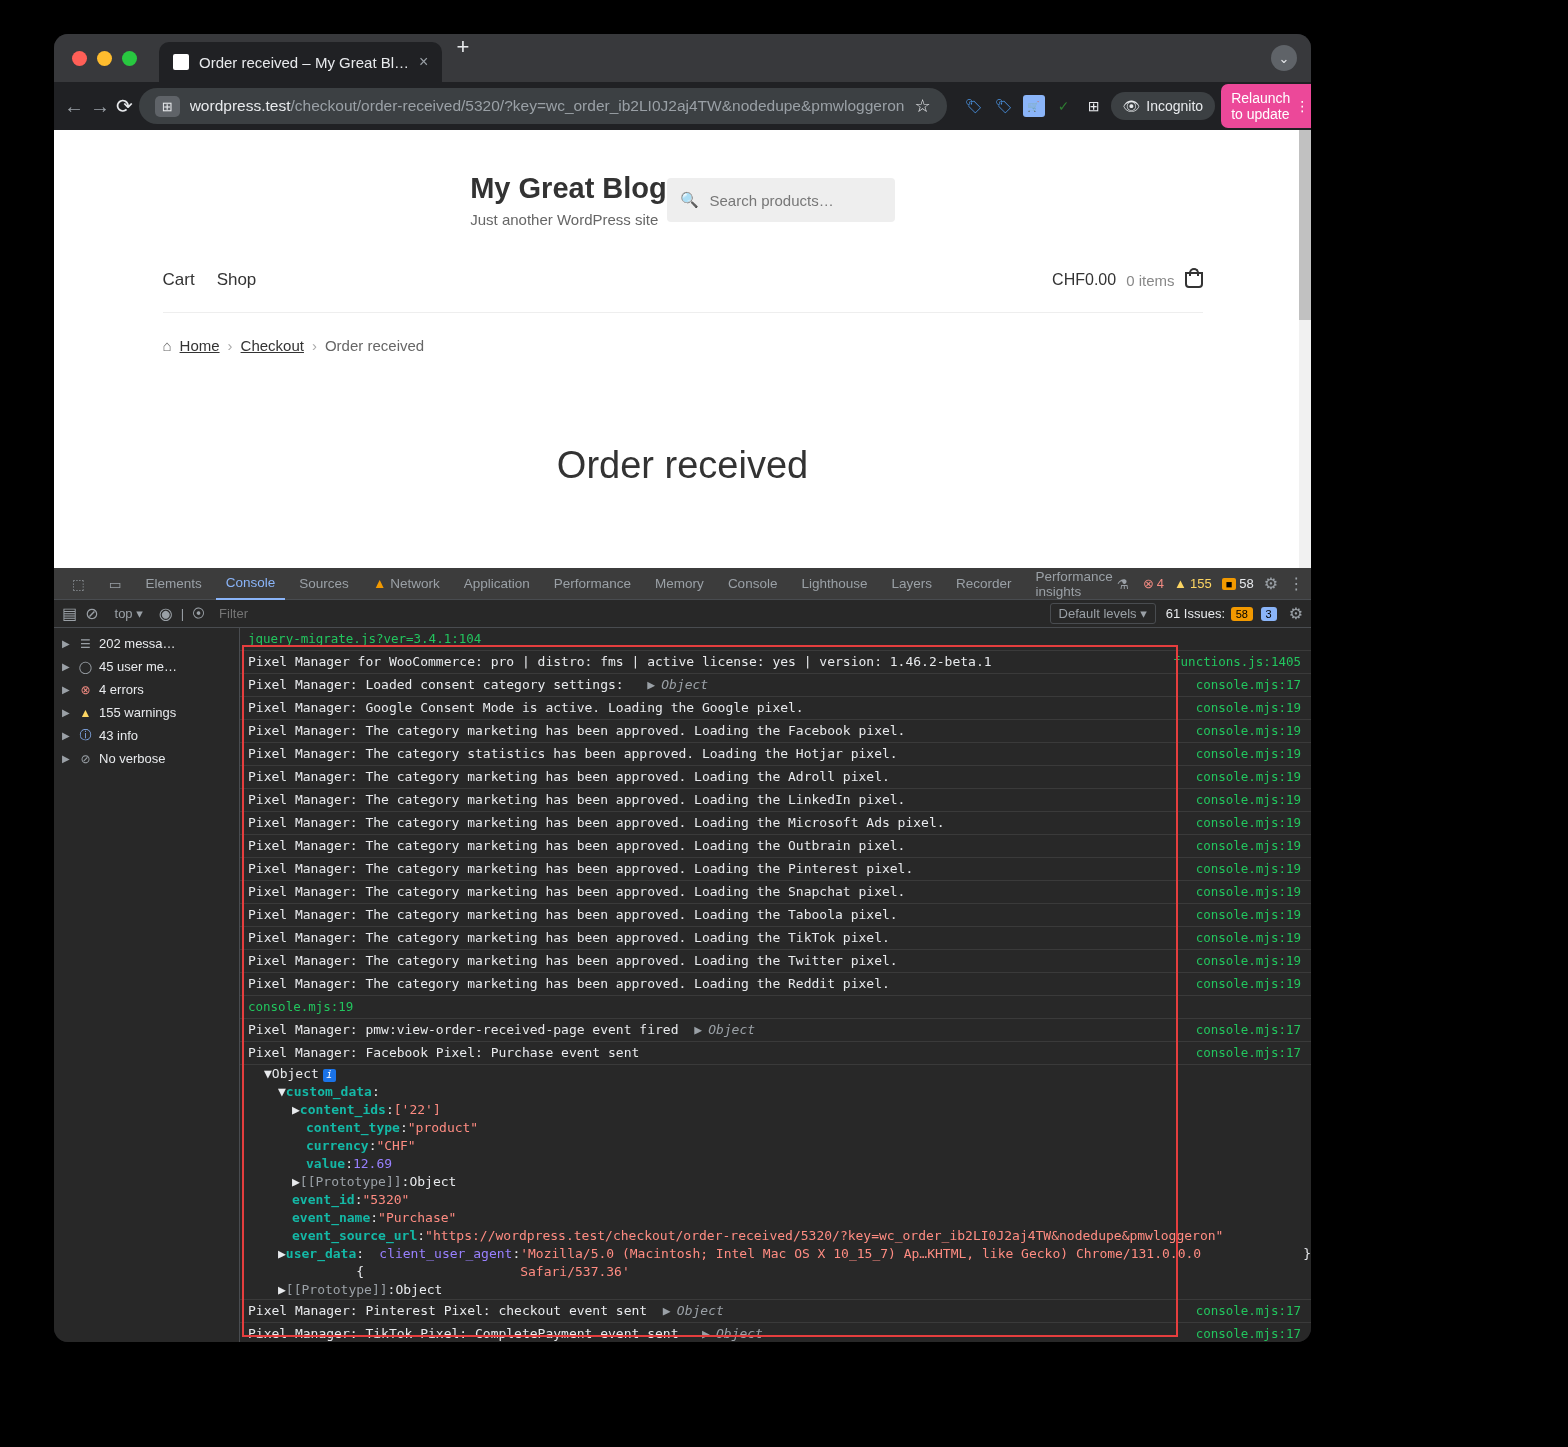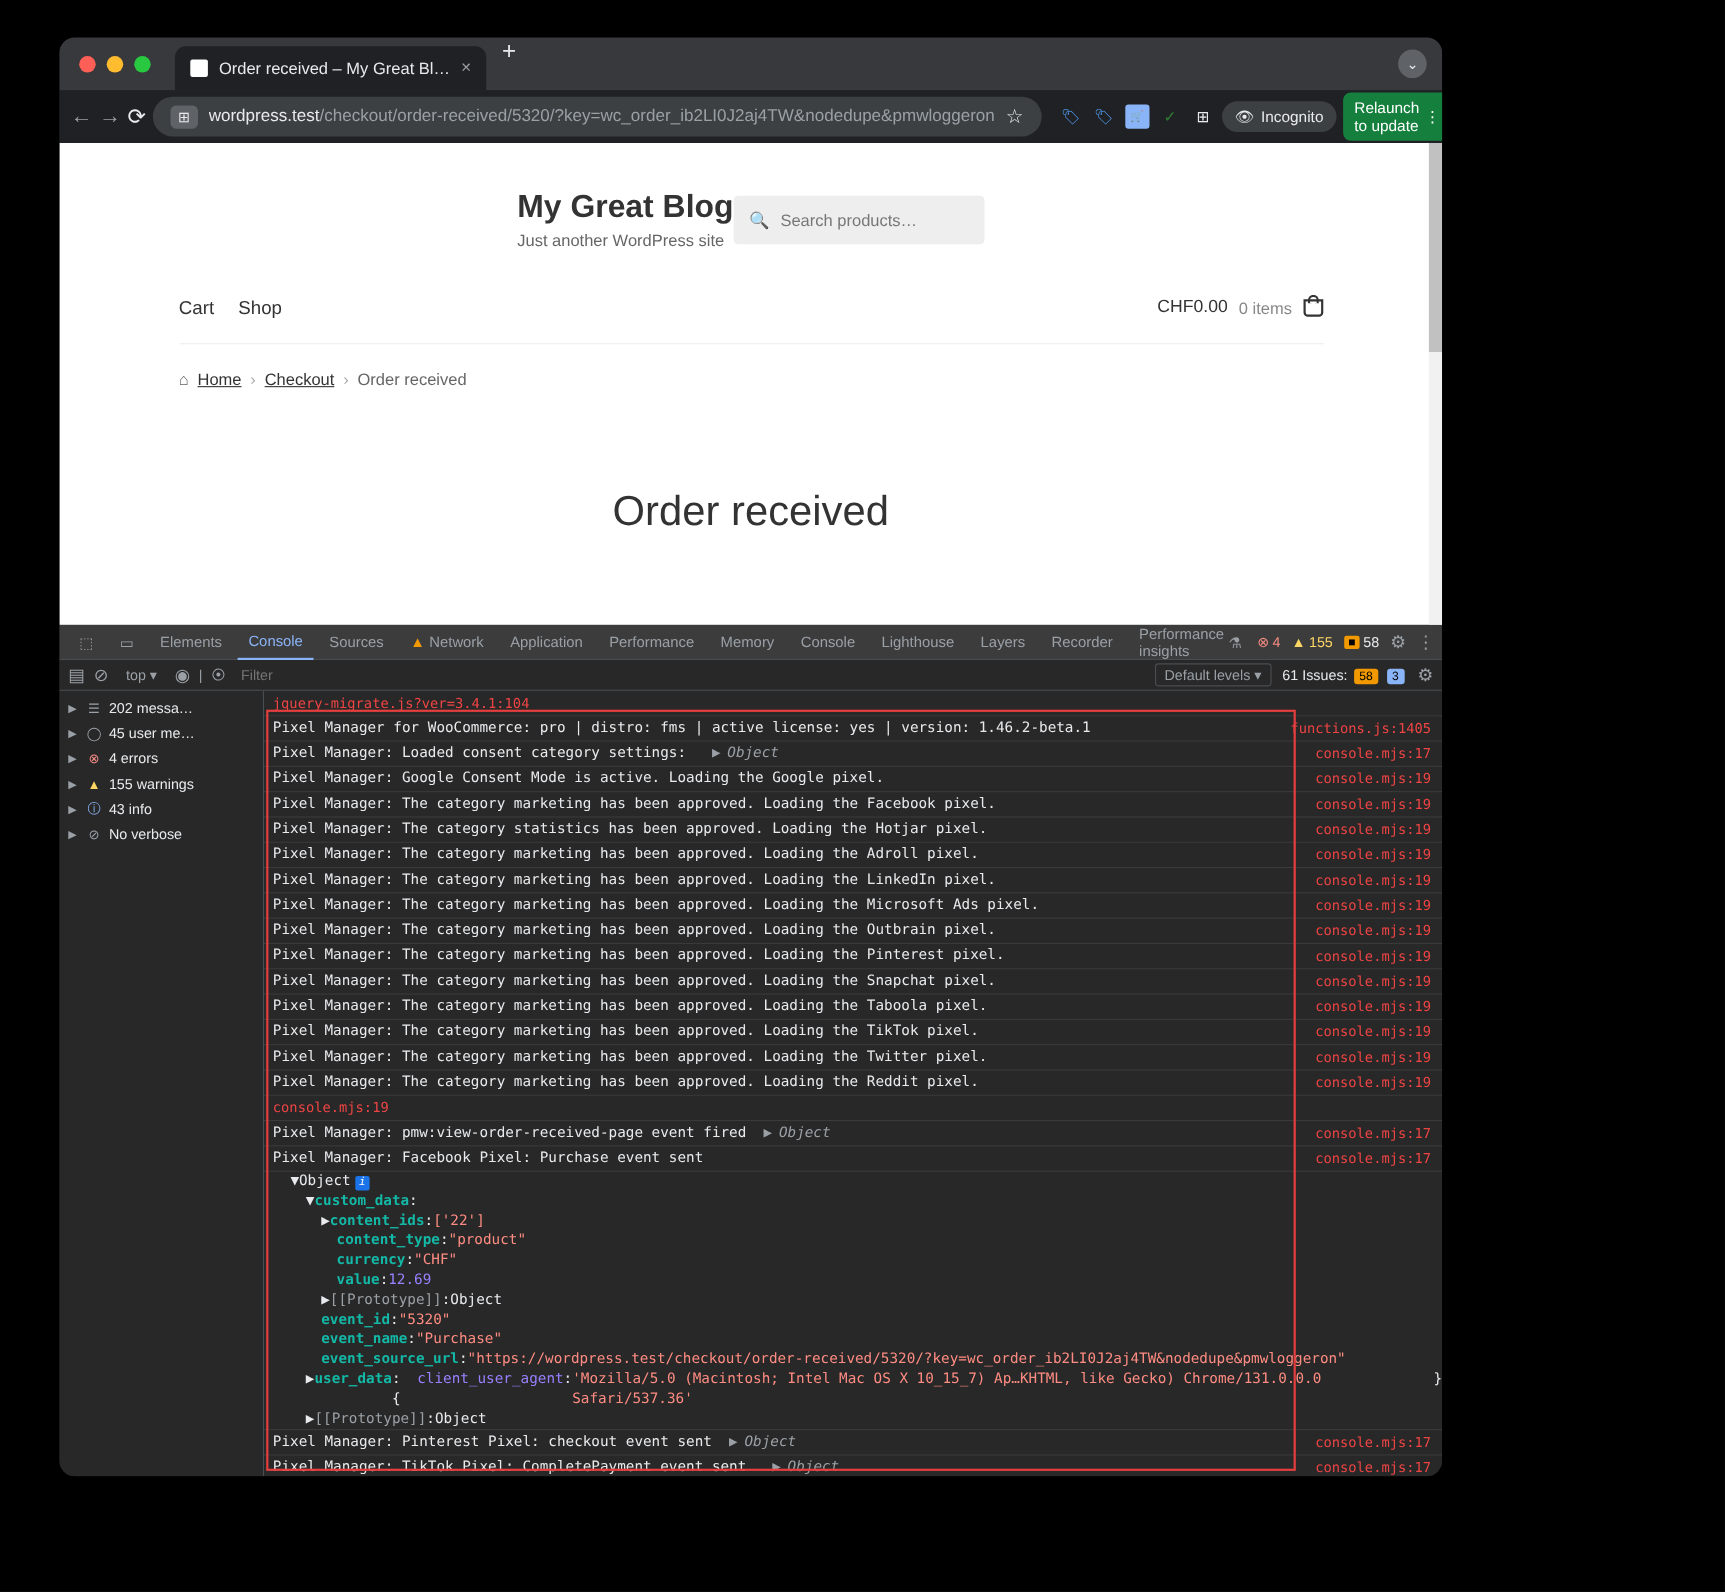--- a/index.html
+++ b/index.html
@@ -22,21 +22,21 @@
 .nav-btn { width: 34px; height: 34px; display: flex; align-items: center; justify-content: center; color: #9aa0a6; font-size: 20px; cursor: pointer; border-radius: 50%; }
 .nav-btn.on { color: #e8eaed; }
 .omni { flex: 1; background: #3c4043; border-radius: 20px; height: 36px; display: flex; align-items: center; padding: 0 16px; gap: 10px; }
 .site-badge { background: #5f6368; padding: 3px 7px; border-radius: 5px; font-size: 13px; color: #e8eaed; }
 .url { color: #9aa0a6; font-size: 15.5px; white-space: nowrap; overflow: hidden; }
 .url .host { color: #e8eaed; }
 .star { color: #e8eaed; font-size: 18px; margin-left: auto; }
 .ext { display: flex; gap: 8px; margin-left: 10px; align-items: center; }
 .ext-icon { width: 22px; height: 22px; display: flex; align-items: center; justify-content: center; font-size: 14px; cursor: pointer; }
 .incog { background: #3c4043; padding: 6px 12px; border-radius: 18px; font-size: 14px; color: #e8eaed; display: flex; align-items: center; gap: 6px; cursor: pointer; }
-.relaunch { background: #15803d; color: #fff; padding: 6px 10px; border-radius: 7px; font-size: 14px; display: flex; align-items: center; gap: 5px; cursor: pointer; }
+.relaunch { background: #ec4899; color: #fff; padding: 6px 10px; border-radius: 7px; font-size: 14px; display: flex; align-items: center; gap: 5px; cursor: pointer; }
 
 .page { background: #fff; height: 438px; overflow: hidden; position: relative; }
 .page-scroll { position: absolute; right: 0; top: 0; width: 12px; height: 100%; background: #f1f1f1; }
 .page-scroll-thumb { background: #c1c1c1; width: 12px; height: 190px; }
 .page-header { padding: 42px 0 0 0; display: flex; justify-content: center; width: 1040px; margin: 0 auto; }
 .blog-title { font-size: 29px; font-weight: 700; color: #333; }
 .tagline { font-size: 15px; color: #666; margin-top: 6px; }
 .search-box { width: 228px; height: 44px; background: #eee; border-radius: 4px; display: flex; align-items: center; padding: 0 14px; gap: 10px; color: #777; font-size: 15px; margin-top: 6px; }
 .page-nav { width: 1040px; margin: 42px auto 0; display: flex; justify-content: space-between; align-items: center; border-bottom: 1px solid #eee; padding-bottom: 22px; }
 .nav-links { display: flex; gap: 22px; font-size: 17px; color: #333; }
@@ -73,21 +73,21 @@
 
 .dt-body { flex: 1; display: flex; overflow: hidden; }
 .dt-side { width: 186px; border-right: 1px solid #494c50; padding: 4px 0; font-size: 13px; }
 .side-row { display: flex; align-items: center; gap: 6px; padding: 4px 8px; cursor: pointer; }
 .side-tri { color: #9aa0a6; font-size: 10px; width: 10px; }
 .side-ic { width: 15px; height: 15px; display: flex; align-items: center; justify-content: center; font-size: 12px; }
 .dt-con { flex: 1; overflow: auto; font-family: Menlo, Monaco, monospace; font-size: 13px; position: relative; }
 .highlight-box { position: absolute; top: 17px; left: 2px; width: 936px; height: 692px; border: 2px solid #e53e3e; pointer-events: none; z-index: 10; }
 .log { padding: 2px 0 2px 8px; border-bottom: 1px solid #3a3a3a; display: flex; position: relative; min-height: 18px; line-height: 18px; }
 .log .msg { flex: 1; color: #e8eaed; white-space: pre; }
-.log .src { color: #ef4444; font-size: 12.5px; padding-right: 10px; }
+.log .src { color: #22c55e; font-size: 12.5px; padding-right: 10px; }
 .log .tri2 { color: #9aa0a6; margin-right: 4px; cursor: pointer; display: inline-block; width: 10px; }
 .log .obj { color: #9aa0a6; font-style: italic; }
 .nested { padding-left: 24px; border-bottom: 1px solid #3a3a3a; line-height: 18px; }
 .nested .row { display: flex; align-items: baseline; }
 .k { color: #14b8a6; font-weight: bold; }
 .s { color: #ff8c82; }
 .n { color: #9980ff; }
 .b { color: #9980ff; }
 .info-ic { background: #1a73e8; color: #fff; width: 13px; height: 13px; border-radius: 2px; display: inline-flex; align-items: center; justify-content: center; font-size: 10px; font-style: italic; margin-left: 4px; }
 </style>

